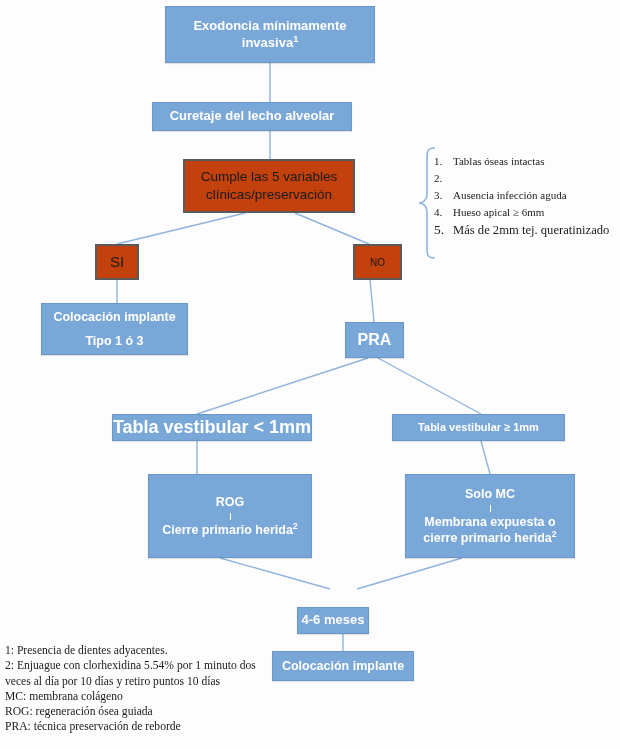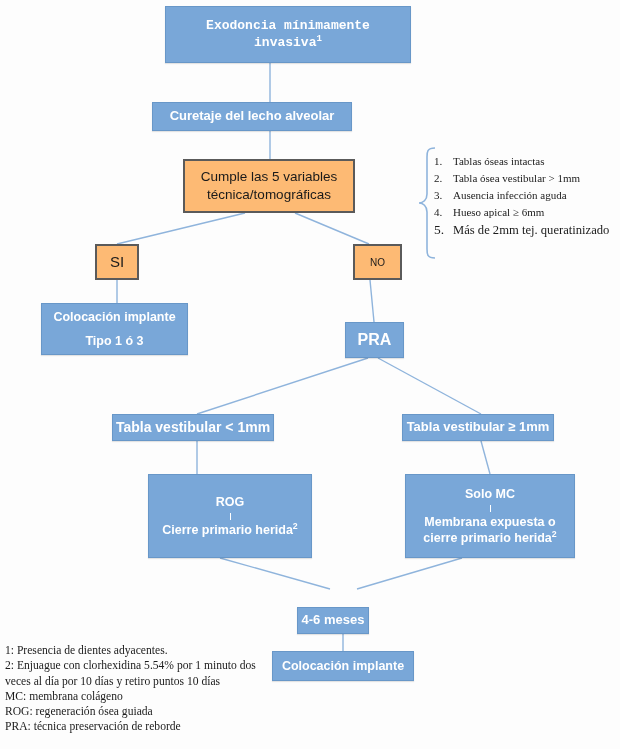--- a/index.html
+++ b/index.html
@@ -37,21 +37,21 @@
 
   .node.filled {
     background: #79a7d8;
     border: 1px solid #6897c8;
     color: #ffffff;
     font-weight: bold;
     box-shadow: 0 1px 1px rgba(0,0,0,0.10);
   }
 
   .node.outline {
-    background: #fdba74;
+    background: #c2410c;
     border: 2px solid #5a5a5a;
     color: #1a1a1a;
   }
 
   .node .line1,
   .node .line2 {
     display: block;
     line-height: 1.30;
     white-space: nowrap;
   }
@@ -64,29 +64,29 @@
     margin: 3px 0 2px 0;
   }
 
   sup {
     font-size: 0.70em;
     vertical-align: super;
     line-height: 0;
   }
 
   
-  #n-exodoncia   { left:165px; top:6px;    width:246px; height:57px;  font-size:13px;font-family:Liberation Mono, monospace; }
+  #n-exodoncia   { left:165px; top:6px;    width:210px; height:57px;  font-size:13px; }
   #n-curetaje    { left:152px; top:102px;  width:200px; height:29px;  font-size:13px; }
   #n-cumple      { left:183px; top:159px;  width:172px; height:54px;  font-size:13.5px; }
   #n-si          { left:95px;  top:244px;  width:44px;  height:36px;  font-size:15px; }
   #n-no          { left:345px; top:244px;  width:49px;  height:36px;  font-size:10px;margin-left:8px; }
   #n-coloc1      { left:41px;  top:303px;  width:147px; height:52px;  font-size:12.5px; }
   #n-pra         { left:345px; top:322px;  width:59px;  height:36px;  font-size:16px; }
-  #n-tvL         { left:112px; top:414px;  width:162px; height:27px;  font-size:14px; }
-  #n-tvR         { left:402px; top:414px;  width:152px; height:27px;  font-size:13px; }
+  #n-tvL         { left:112px; top:414px;  width:200px; height:27px;  font-size:18px; }
+  #n-tvR         { left:392px; top:414px;  width:173px; height:27px;  font-size:11px; }
   #n-rog         { left:116px; top:474px;  width:164px; height:84px;  font-size:12.5px;margin-left:32px; }
   #n-mc          { left:405px; top:474px;  width:170px; height:84px;  font-size:12.5px; }
   #n-meses       { left:297px; top:607px;  width:72px;  height:27px;  font-size:13px; }
   #n-coloc2      { left:272px; top:651px;  width:142px; height:30px;  font-size:12.5px; }
 
   
   #criteria {
     position: absolute;
     left: 434px;
     top: 153px;
@@ -176,21 +176,21 @@
     <span class="line1">Exodoncia mínimamente</span>
     <span class="line2"><span>invasiva</span><sup>1</sup></span>
   </div>
 
   <div class="node filled" id="n-curetaje">
     <span class="line1">Curetaje del lecho alveolar</span>
   </div>
 
   <div class="node outline" id="n-cumple">
     <span class="line1">Cumple las 5 variables</span>
-    <span class="line2">técnica/tomográficas</span>
+    <span class="line2">clínicas/preservación</span>
   </div>
 
   <div class="node outline" id="n-si">
     <span class="line1">SI</span>
   </div>
 
   <div class="node outline" id="n-no">
     <span class="line1">NO</span>
   </div>
 
@@ -237,21 +237,20 @@
   </svg>
 
   <div id="criteria">
     <ol>
       <li>
         <span class="num">1.</span>
         <span class="txt">Tablas óseas intactas</span>
       </li>
       <li>
         <span class="num">2.</span>
-        <span class="txt">Tabla ósea vestibular &gt; 1mm</span>
       </li>
       <li>
         <span class="num">3.</span>
         <span class="txt">Ausencia infección aguda</span>
       </li>
       <li>
         <span class="num">4.</span>
         <span class="txt">Hueso apical ≥ 6mm</span>
       </li>
       <li class="big">

